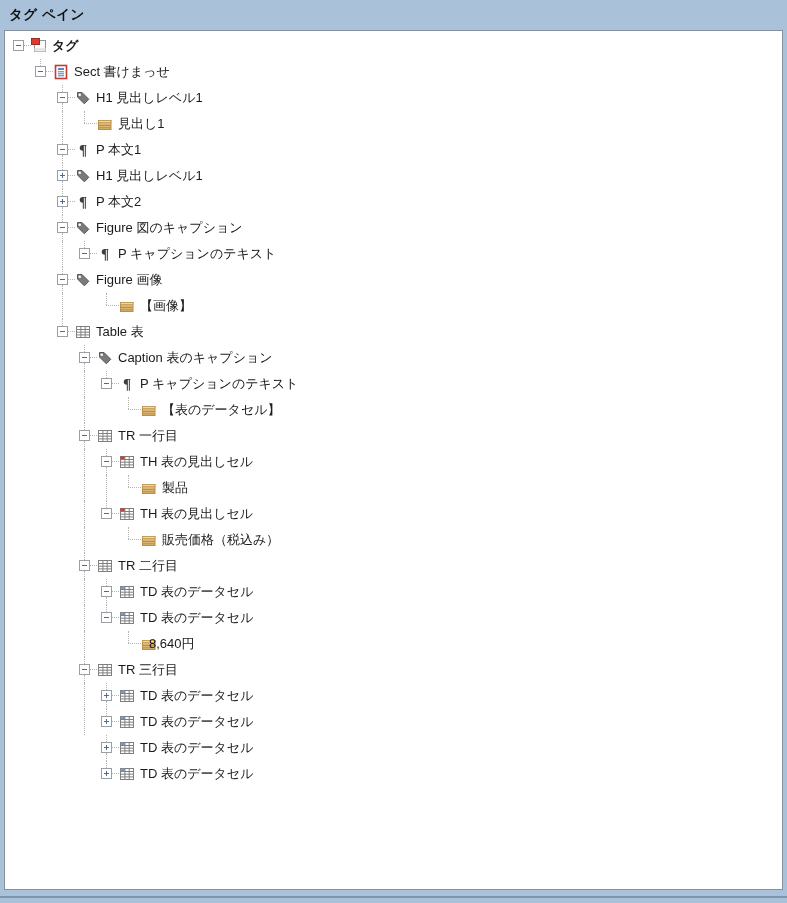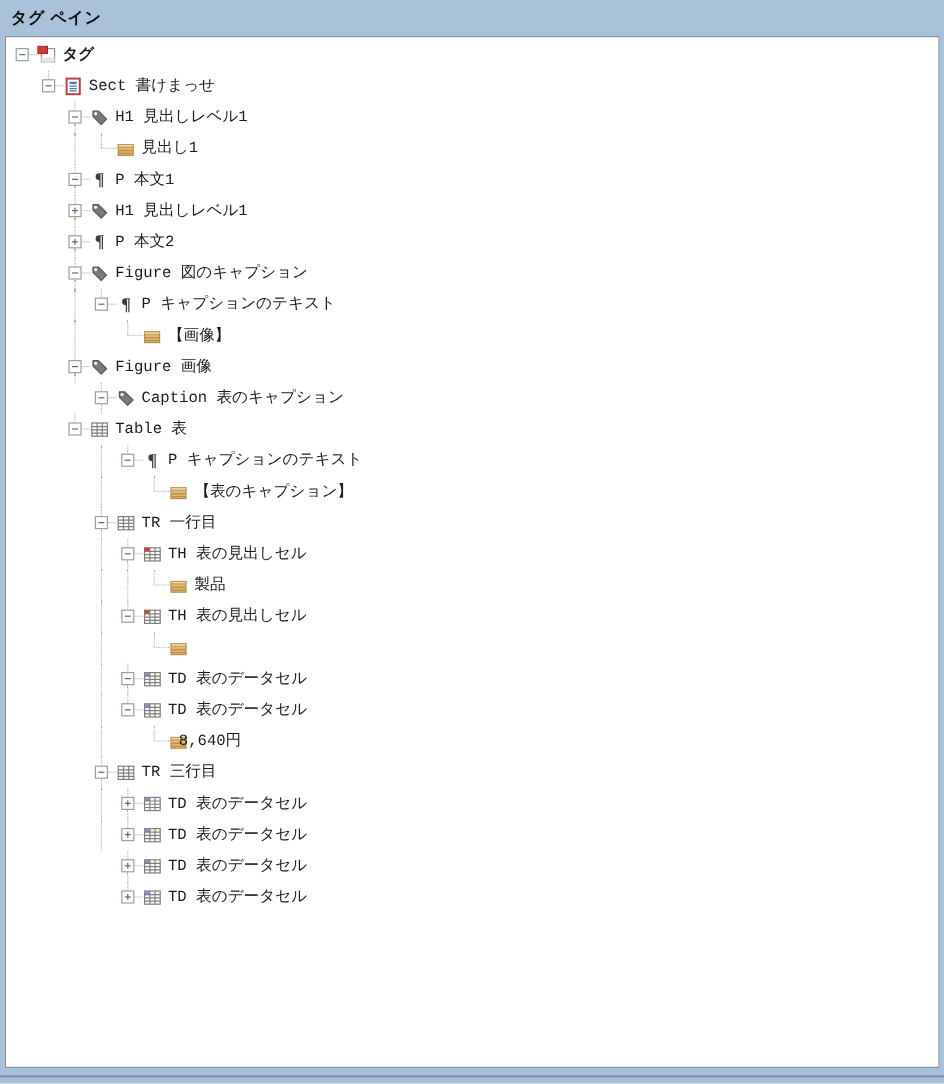--- a/index.html
+++ b/index.html
@@ -73,21 +73,20 @@
     line-height:16px;
     text-align:center;
     color:#3e3e3e;
     font-weight:bold;
     font-family:"Liberation Serif","DejaVu Serif",serif;
   }
   .label{
     position:absolute;
     top:0;
     line-height:26px;
-    font-family:Liberation Mono, monospace;
   }
 </style>
 </head>
 <body>
 
 <div class="window">
   <div class="pane-header">タグ ペイン</div>
   <div class="tree-area" id="tree">
       <div class="row bold">
         <i class="hl" style="left: 19px; top: 12px; width: 7px;"></i>
@@ -202,98 +201,98 @@
         <i class="vl" style="left: 57px; top: 0px; height: 26px;"></i>
         <i class="vl" style="left: 79px; top: 0px; height: 7px;"></i>
         <i class="hl" style="left: 85px; top: 12px; width: 7px;"></i>
         <span class="eb minus" style="left: 74px;">
           <b class="h"></b>
         </span>
         <span class="glyph-icon node-icon" style="left: 92px;">¶</span>
         <span class="label" style="left: 113px;">P キャプションのテキスト</span>
       </div>
       <div class="row">
+        <i class="vl" style="left: 57px; top: 0px; height: 7px;"></i>
+        <i class="vl" style="left: 57px; top: 18px; height: 8px;"></i>
+        <i class="hl" style="left: 63px; top: 12px; width: 7px;"></i>
+        <span class="eb minus" style="left: 52px;">
+          <b class="h"></b>
+        </span>
+        <span class="node-icon" style="left: 70px;">
+    <svg width="16" height="16" viewBox="0 0 16 16">
+      <path d="M2.5 2.5 L7 2.5 L13.8 9.3 L9.3 13.8 L2.5 7 Z" fill="#7a7a7a" stroke="#575757" stroke-linejoin="round"></path>
+      <circle cx="4.7" cy="4.7" r="1.3" fill="#ffffff"></circle>
+    </svg>
+  </span>
+        <span class="label" style="left: 91px;">Figure 画像</span>
+      </div>
+      <div class="row">
         <i class="vl" style="left: 57px; top: 0px; height: 26px;"></i>
         <i class="vl" style="left: 101px; top: 0px; height: 12px;"></i>
         <i class="hl" style="left: 101px; top: 12px; width: 13px;"></i>
         <span class="node-icon" style="left: 114px;">
     <svg width="16" height="16" viewBox="0 0 16 16">
       <rect x="1.5" y="4.5" width="12.5" height="9" fill="#dcb672" stroke="#b98f45"></rect>
       <rect x="1.5" y="4.5" width="12.5" height="2" fill="#ecd9ab" stroke="#b98f45" stroke-width="0.6"></rect>
       <path d="M1.5 9.5 H14 M1.5 11.8 H14" stroke="#b98f45" stroke-width="1" fill="none"></path>
     </svg>
   </span>
         <span class="label" style="left: 135px;">【画像】</span>
       </div>
       <div class="row">
         <i class="vl" style="left: 57px; top: 0px; height: 7px;"></i>
-        <i class="vl" style="left: 57px; top: 18px; height: 8px;"></i>
         <i class="hl" style="left: 63px; top: 12px; width: 7px;"></i>
         <span class="eb minus" style="left: 52px;">
           <b class="h"></b>
         </span>
         <span class="node-icon" style="left: 70px;">
     <svg width="16" height="16" viewBox="0 0 16 16">
-      <path d="M2.5 2.5 L7 2.5 L13.8 9.3 L9.3 13.8 L2.5 7 Z" fill="#7a7a7a" stroke="#575757" stroke-linejoin="round"></path>
-      <circle cx="4.7" cy="4.7" r="1.3" fill="#ffffff"></circle>
-    </svg>
-  </span>
-        <span class="label" style="left: 91px;">Figure 画像</span>
+      <rect x="1.5" y="2.5" width="13" height="11" fill="#ffffff" stroke="#7f7f7f"></rect>
+      <path d="M1.5 5.5 H14.5 M1.5 8.2 H14.5 M1.5 10.9 H14.5 M5.9 2.5 V13.5 M10.2 2.5 V13.5" stroke="#7f7f7f" stroke-width="1" fill="none"></path>
+    </svg>
+  </span>
+        <span class="label" style="left: 91px;">Table 表</span>
       </div>
       <div class="row">
         <i class="vl" style="left: 79px; top: 0px; height: 7px;"></i>
         <i class="vl" style="left: 79px; top: 18px; height: 8px;"></i>
         <i class="hl" style="left: 85px; top: 12px; width: 7px;"></i>
         <span class="eb minus" style="left: 74px;">
           <b class="h"></b>
         </span>
         <span class="node-icon" style="left: 92px;">
     <svg width="16" height="16" viewBox="0 0 16 16">
       <path d="M2.5 2.5 L7 2.5 L13.8 9.3 L9.3 13.8 L2.5 7 Z" fill="#7a7a7a" stroke="#575757" stroke-linejoin="round"></path>
       <circle cx="4.7" cy="4.7" r="1.3" fill="#ffffff"></circle>
     </svg>
   </span>
         <span class="label" style="left: 113px;">Caption 表のキャプション</span>
       </div>
       <div class="row">
-        <i class="vl" style="left: 57px; top: 0px; height: 7px;"></i>
-        <i class="hl" style="left: 63px; top: 12px; width: 7px;"></i>
-        <span class="eb minus" style="left: 52px;">
-          <b class="h"></b>
-        </span>
-        <span class="node-icon" style="left: 70px;">
-    <svg width="16" height="16" viewBox="0 0 16 16">
-      <rect x="1.5" y="2.5" width="13" height="11" fill="#ffffff" stroke="#7f7f7f"></rect>
-      <path d="M1.5 5.5 H14.5 M1.5 8.2 H14.5 M1.5 10.9 H14.5 M5.9 2.5 V13.5 M10.2 2.5 V13.5" stroke="#7f7f7f" stroke-width="1" fill="none"></path>
-    </svg>
-  </span>
-        <span class="label" style="left: 91px;">Table 表</span>
-      </div>
-      <div class="row">
         <i class="vl" style="left: 79px; top: 0px; height: 26px;"></i>
         <i class="vl" style="left: 101px; top: 0px; height: 7px;"></i>
         <i class="hl" style="left: 107px; top: 12px; width: 7px;"></i>
         <span class="eb minus" style="left: 96px;">
           <b class="h"></b>
         </span>
         <span class="glyph-icon node-icon" style="left: 114px;">¶</span>
         <span class="label" style="left: 135px;">P キャプションのテキスト</span>
       </div>
       <div class="row">
         <i class="vl" style="left: 79px; top: 0px; height: 26px;"></i>
         <i class="vl" style="left: 123px; top: 0px; height: 12px;"></i>
         <i class="hl" style="left: 123px; top: 12px; width: 13px;"></i>
         <span class="node-icon" style="left: 136px;">
     <svg width="16" height="16" viewBox="0 0 16 16">
       <rect x="1.5" y="4.5" width="12.5" height="9" fill="#dcb672" stroke="#b98f45"></rect>
       <rect x="1.5" y="4.5" width="12.5" height="2" fill="#ecd9ab" stroke="#b98f45" stroke-width="0.6"></rect>
       <path d="M1.5 9.5 H14 M1.5 11.8 H14" stroke="#b98f45" stroke-width="1" fill="none"></path>
     </svg>
   </span>
-        <span class="label" style="left: 157px;">【表のキャプション】</span>
+        <span class="label" style="left: 157px;">【表のデータセル】</span>
       </div>
       <div class="row">
         <i class="vl" style="left: 79px; top: 0px; height: 7px;"></i>
         <i class="vl" style="left: 79px; top: 18px; height: 8px;"></i>
         <i class="hl" style="left: 85px; top: 12px; width: 7px;"></i>
         <span class="eb minus" style="left: 74px;">
           <b class="h"></b>
         </span>
         <span class="node-icon" style="left: 92px;">
     <svg width="16" height="16" viewBox="0 0 16 16">
@@ -354,20 +353,36 @@
         <i class="vl" style="left: 79px; top: 0px; height: 26px;"></i>
         <i class="vl" style="left: 123px; top: 0px; height: 12px;"></i>
         <i class="hl" style="left: 123px; top: 12px; width: 13px;"></i>
         <span class="node-icon" style="left: 136px;">
     <svg width="16" height="16" viewBox="0 0 16 16">
       <rect x="1.5" y="4.5" width="12.5" height="9" fill="#dcb672" stroke="#b98f45"></rect>
       <rect x="1.5" y="4.5" width="12.5" height="2" fill="#ecd9ab" stroke="#b98f45" stroke-width="0.6"></rect>
       <path d="M1.5 9.5 H14 M1.5 11.8 H14" stroke="#b98f45" stroke-width="1" fill="none"></path>
     </svg>
   </span>
+        <span class="label" style="left: 157px;">販売価格（税込み）</span>
+      </div>
+      <div class="row">
+        <i class="vl" style="left: 79px; top: 0px; height: 7px;"></i>
+        <i class="vl" style="left: 79px; top: 18px; height: 8px;"></i>
+        <i class="hl" style="left: 85px; top: 12px; width: 7px;"></i>
+        <span class="eb minus" style="left: 74px;">
+          <b class="h"></b>
+        </span>
+        <span class="node-icon" style="left: 92px;">
+    <svg width="16" height="16" viewBox="0 0 16 16">
+      <rect x="1.5" y="2.5" width="13" height="11" fill="#ffffff" stroke="#7f7f7f"></rect>
+      <path d="M1.5 5.5 H14.5 M1.5 8.2 H14.5 M1.5 10.9 H14.5 M5.9 2.5 V13.5 M10.2 2.5 V13.5" stroke="#7f7f7f" stroke-width="1" fill="none"></path>
+    </svg>
+  </span>
+        <span class="label" style="left: 113px;">TR 二行目</span>
       </div>
       <div class="row">
         <i class="vl" style="left: 79px; top: 0px; height: 26px;"></i>
         <i class="vl" style="left: 101px; top: 0px; height: 7px;"></i>
         <i class="vl" style="left: 101px; top: 18px; height: 8px;"></i>
         <i class="hl" style="left: 107px; top: 12px; width: 7px;"></i>
         <span class="eb minus" style="left: 96px;">
           <b class="h"></b>
         </span>
         <span class="node-icon" style="left: 114px;">

